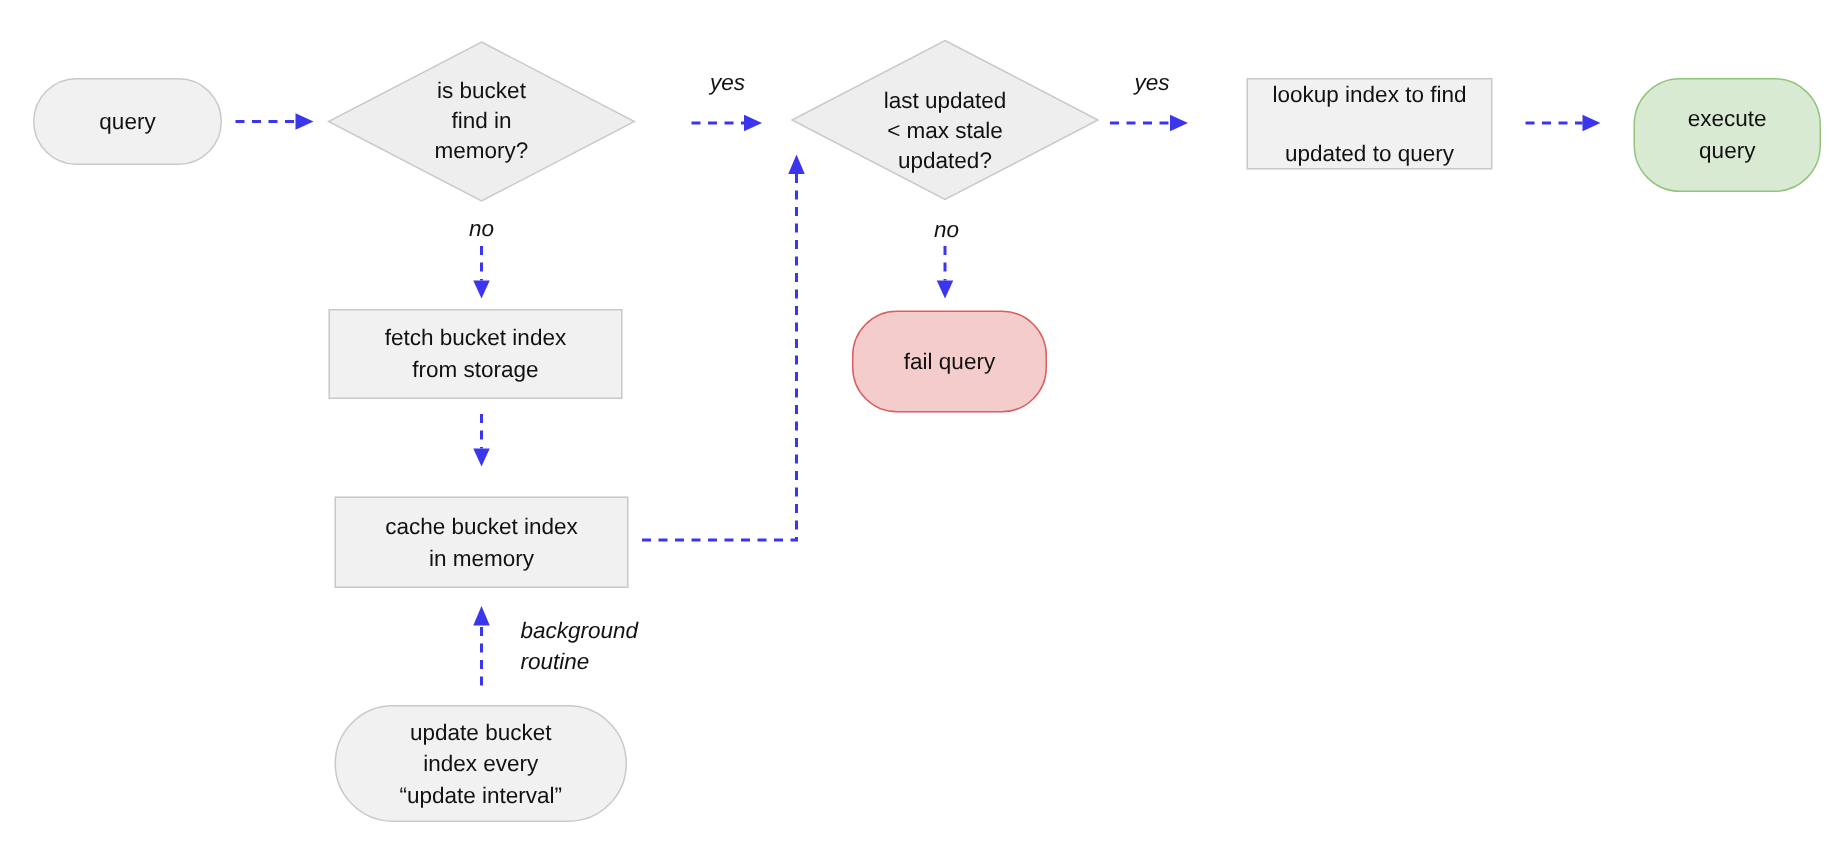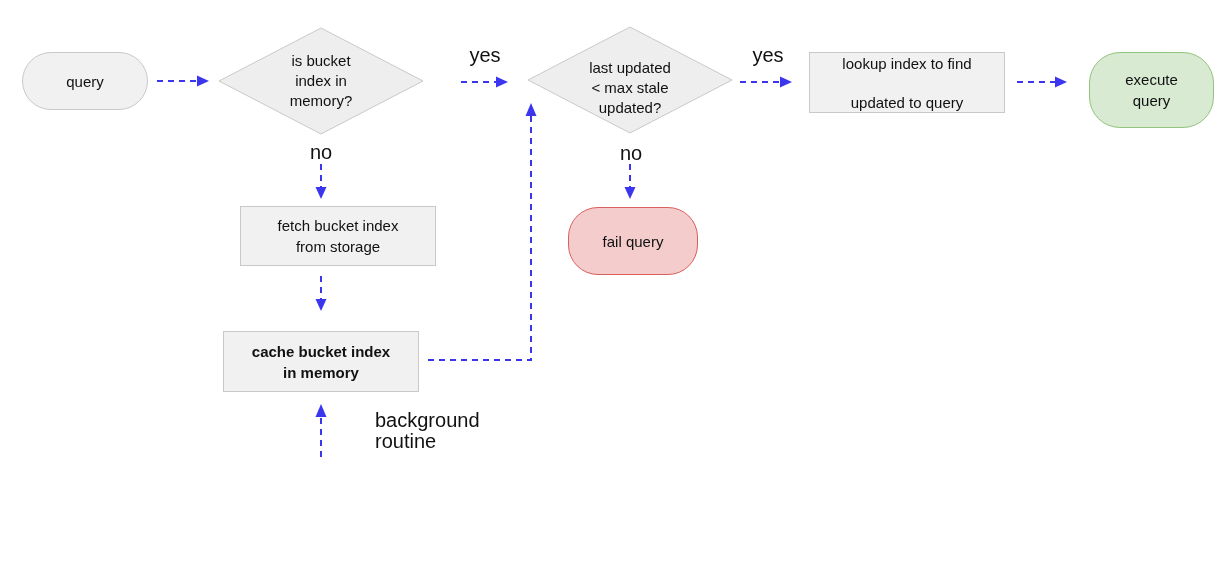--- a/index.html
+++ b/index.html
@@ -58,21 +58,22 @@
   .diamond { background: transparent; border: none; }
   .diamond > svg { position: absolute; left: 0; top: 0; }
   .diamond polygon {
     fill: var(--diamond_fill, #eeeeee);
     stroke: var(--shape_border, #cccccc);
     stroke-width: 1;
   }
   .dtext { position: relative; z-index: 1; }
   .edge-label {
     position: absolute;
-    font-size: 20px;
+    font-size: 15px;
+    font-style: italic;
     line-height: 21px;
     color: var(--text, #111);
   }
   .edge-label.center { text-align: center; }
 </style>
 </head>
 <body>
 
 <div class="canvas">
 
@@ -118,67 +119,72 @@
   <div class="node pill" style="left:22px; top:52px; width:126px; height:58px; border-radius:29px;">
     <div>query</div>
   </div>
 
   <div class="node diamond" style="left:218px; top:27px; width:206px; height:108px;">
     <svg width="206" height="108" viewBox="0 0 206 108">
       <polygon points="103,1 205,54 103,107 1,54"></polygon>
     </svg>
     <div class="dtext" style="line-height:20px;">
       <div>is bucket</div>
-      <div>index in</div>
+      <div>find in</div>
       <div>memory?</div>
     </div>
   </div>
 
   <div class="node diamond" style="left:527px; top:26px; width:206px; height:108px;">
     <svg width="206" height="108" viewBox="0 0 206 108">
       <polygon points="103,1 205,54 103,107 1,54"></polygon>
     </svg>
     <div class="dtext" style="line-height:20px;margin-top:16px;">
       <div>last updated</div>
       <div>&lt; max stale</div>
       <div>updated?</div>
     </div>
   </div>
 
-  <div class="node box" style="left:809px; top:52px; width:196px; height:61px;gap:18px;">
+  <div class="node box" style="left:831px; top:52px; width:164px; height:61px;gap:18px;">
     <div>lookup index to find</div>
     <div>updated to query</div>
   </div>
 
   <div class="node pill success" style="left:1089px; top:52px; width:125px; height:76px; border-radius:31px;">
     <div>execute</div>
     <div>query</div>
   </div>
 
-  <div class="node box" style="left:240px; top:206px; width:196px; height:60px;">
+  <div class="node box" style="left:219px; top:206px; width:196px; height:60px;">
     <div>fetch bucket index</div>
     <div>from storage</div>
   </div>
 
-  <div class="node box" style="left:223px; top:331px; width:196px; height:61px;font-weight:bold;">
+  <div class="node box" style="left:223px; top:331px; width:196px; height:61px;">
     <div>cache bucket index</div>
     <div>in memory</div>
   </div>
 
   <div class="node pill fail" style="left:568px; top:207px; width:130px; height:68px; border-radius:30px;">
     <div>fail query</div>
   </div>
 
+  <div class="node pill" style="left:223px; top:470px; width:195px; height:78px; border-radius:39px;">
+    <div>update bucket</div>
+    <div>index every</div>
+    <div>“update interval”</div>
+  </div>
 
   <div class="edge-label center" style="left:462px; top:45px; width:46px;">yes</div>
 
   <div class="edge-label center" style="left:299px; top:142px; width:44px;">no</div>
 
   <div class="edge-label center" style="left:745px; top:45px; width:46px;">yes</div>
 
   <div class="edge-label center" style="left:609px; top:143px; width:44px;">no</div>
 
-  <div class="edge-label" style="left:347px; top:410px;margin-left:28px;">
+  <div class="edge-label" style="left:347px; top:410px;">
     <div>background</div>
     <div>routine</div>
   </div>
 
 </div>
 
 </body></html>

